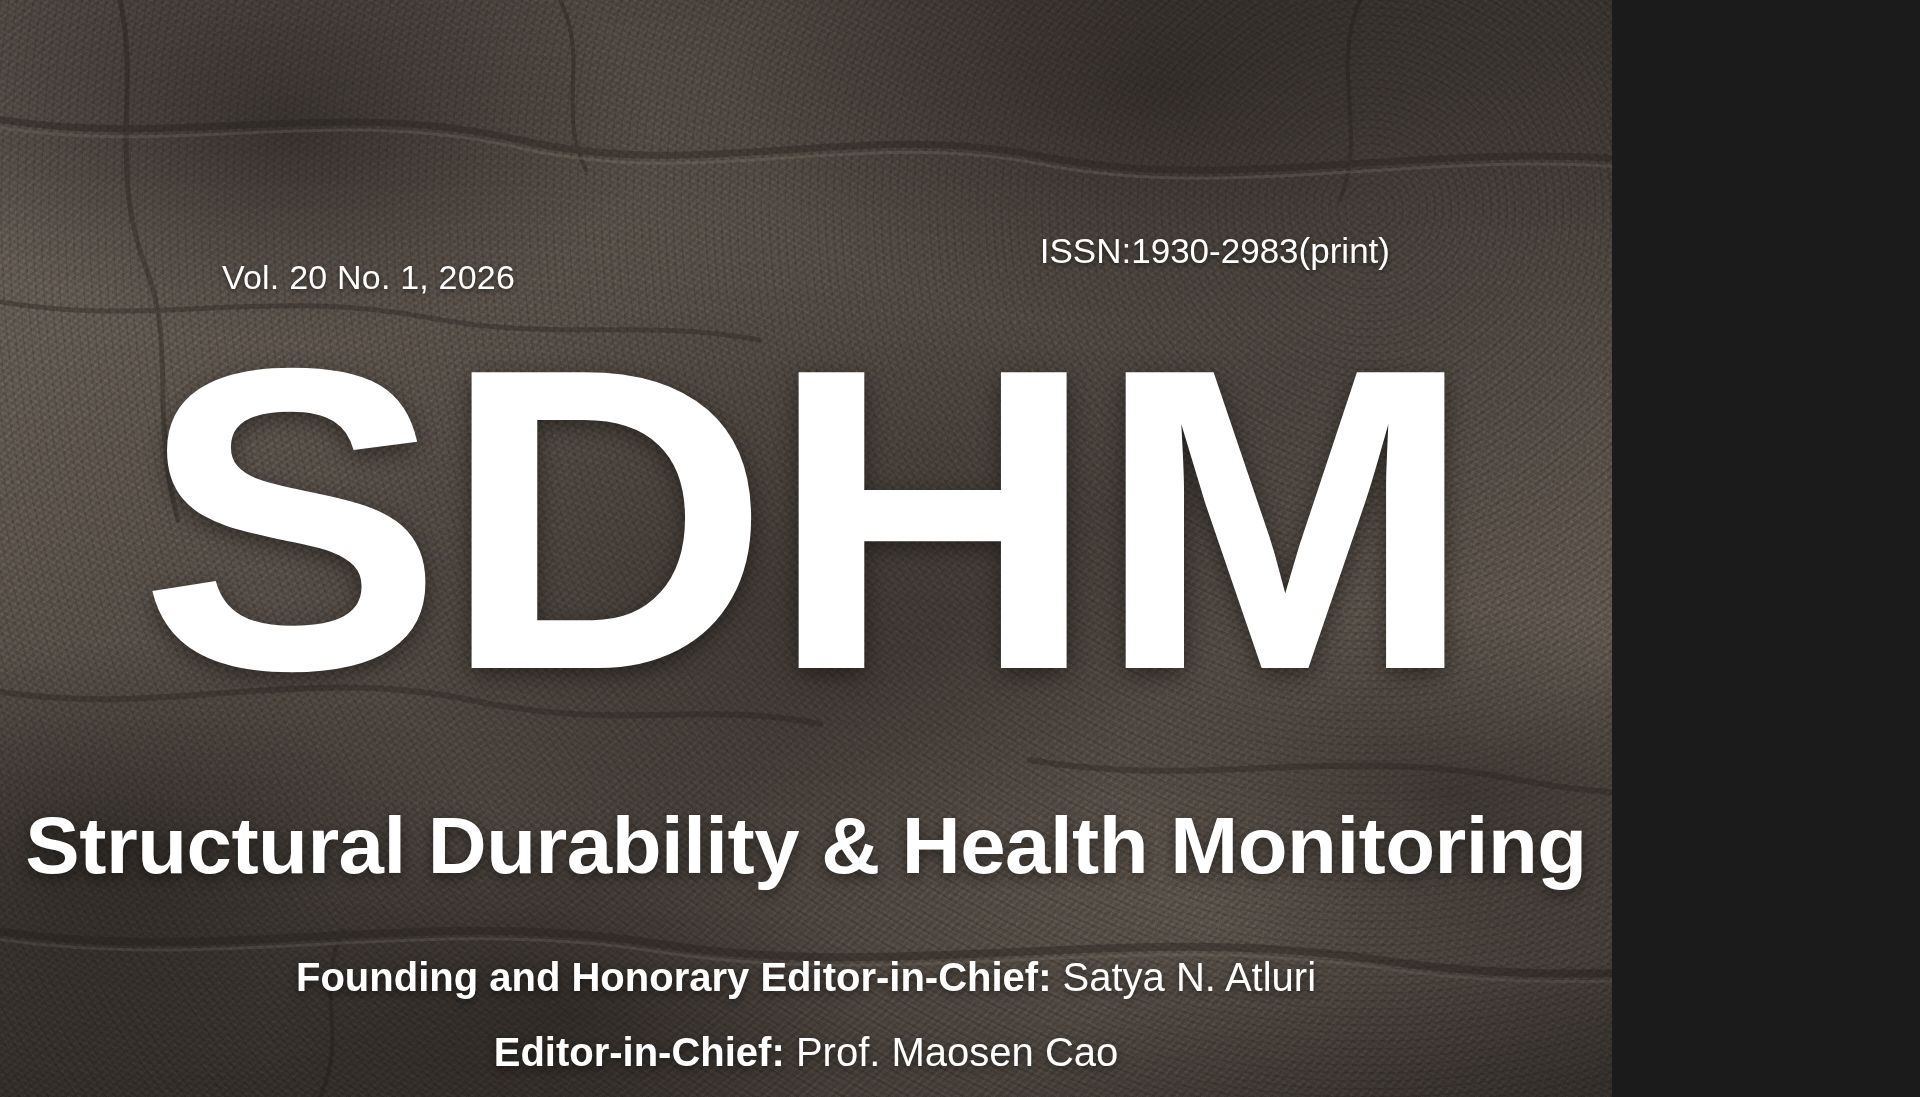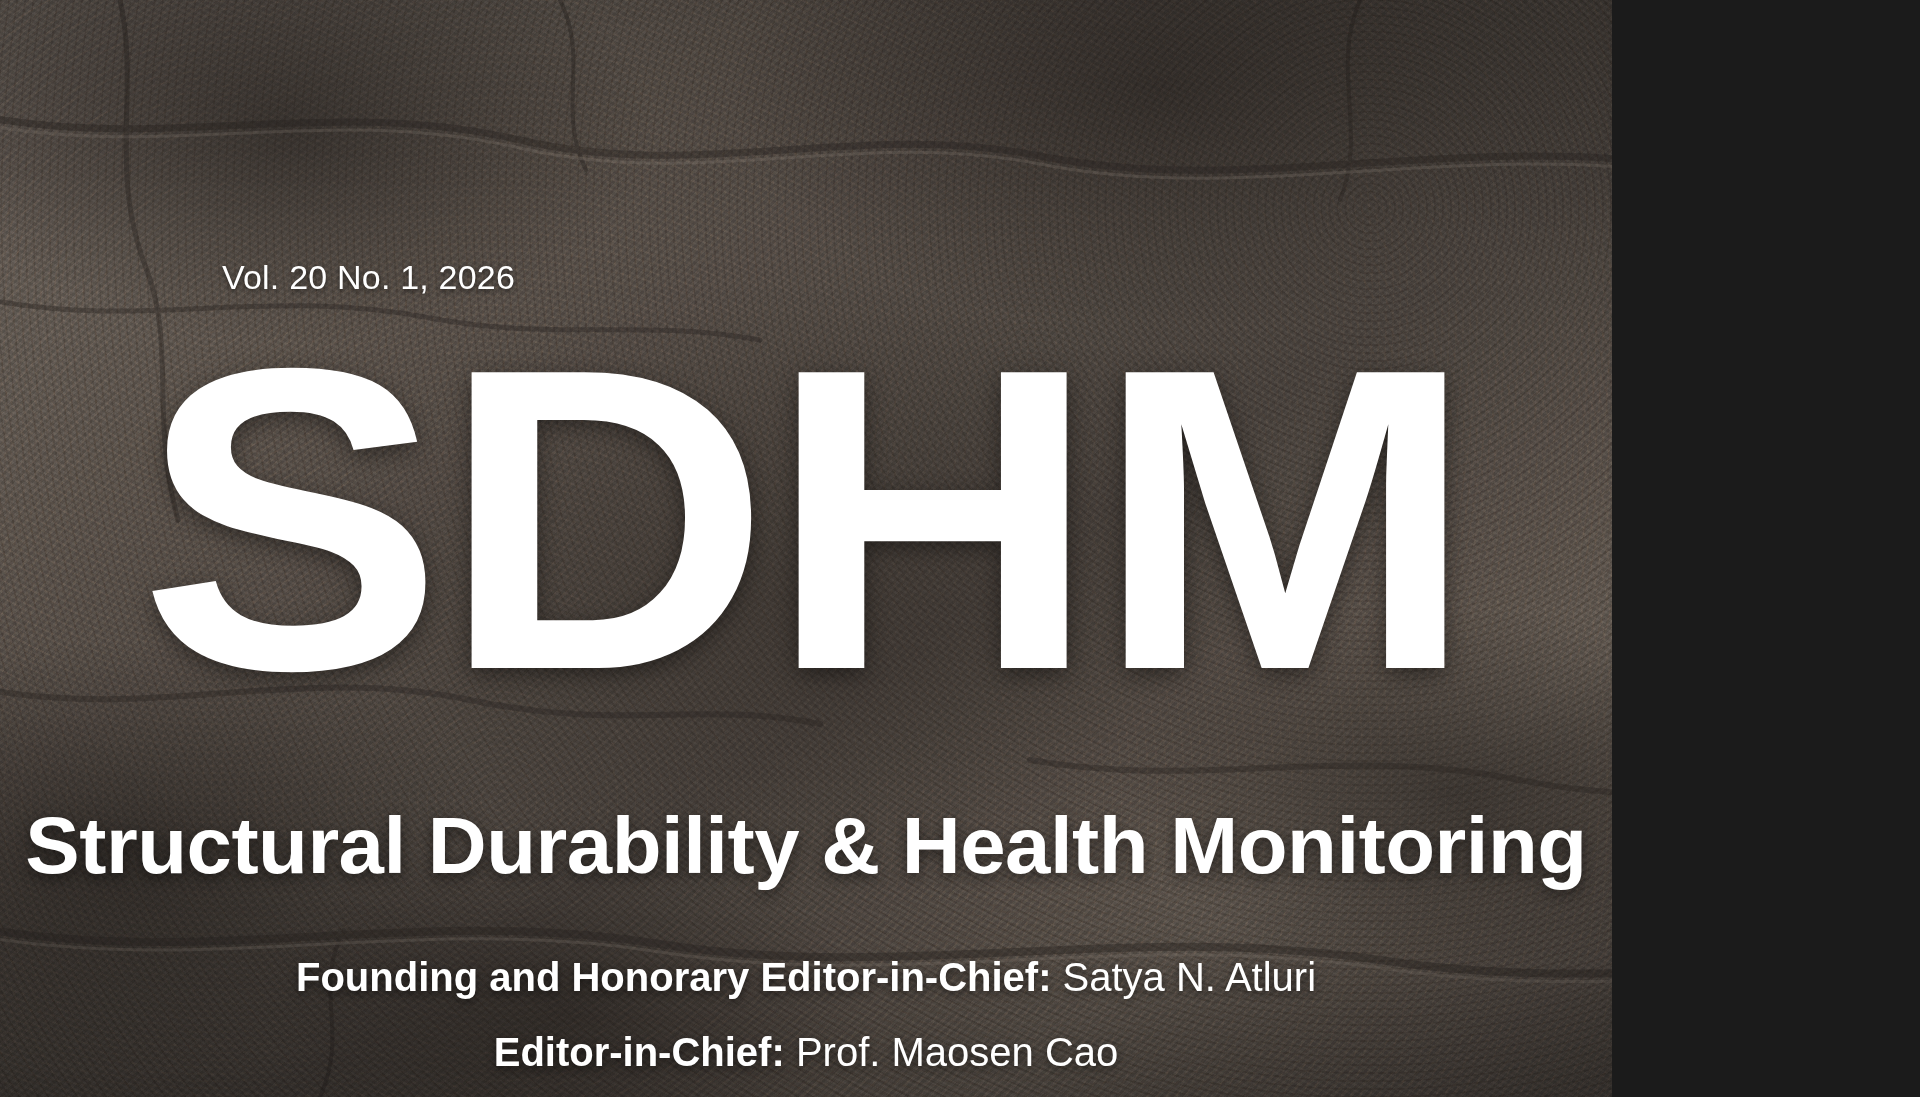--- a/index.html
+++ b/index.html
@@ -145,20 +145,21 @@
     </g>
   </svg>
 
   <div class="vignette"></div>
 
   <div class="content">
 
     <div class="volume">Vol. 20 No. 1, 2026</div>
 
     <div class="issn-block">
+      <span class="issn-line">ISSN:1930-2983(print)</span>
     </div>
 
     <div class="sdhm">SDHM</div>
 
     <div class="subtitle">Structural Durability &amp; Health Monitoring</div>
 
     <div class="editor-line founding">
       <span class="lbl">Founding and Honorary Editor-in-Chief:</span>
       <span class="val">Satya N. Atluri</span>
     </div>

